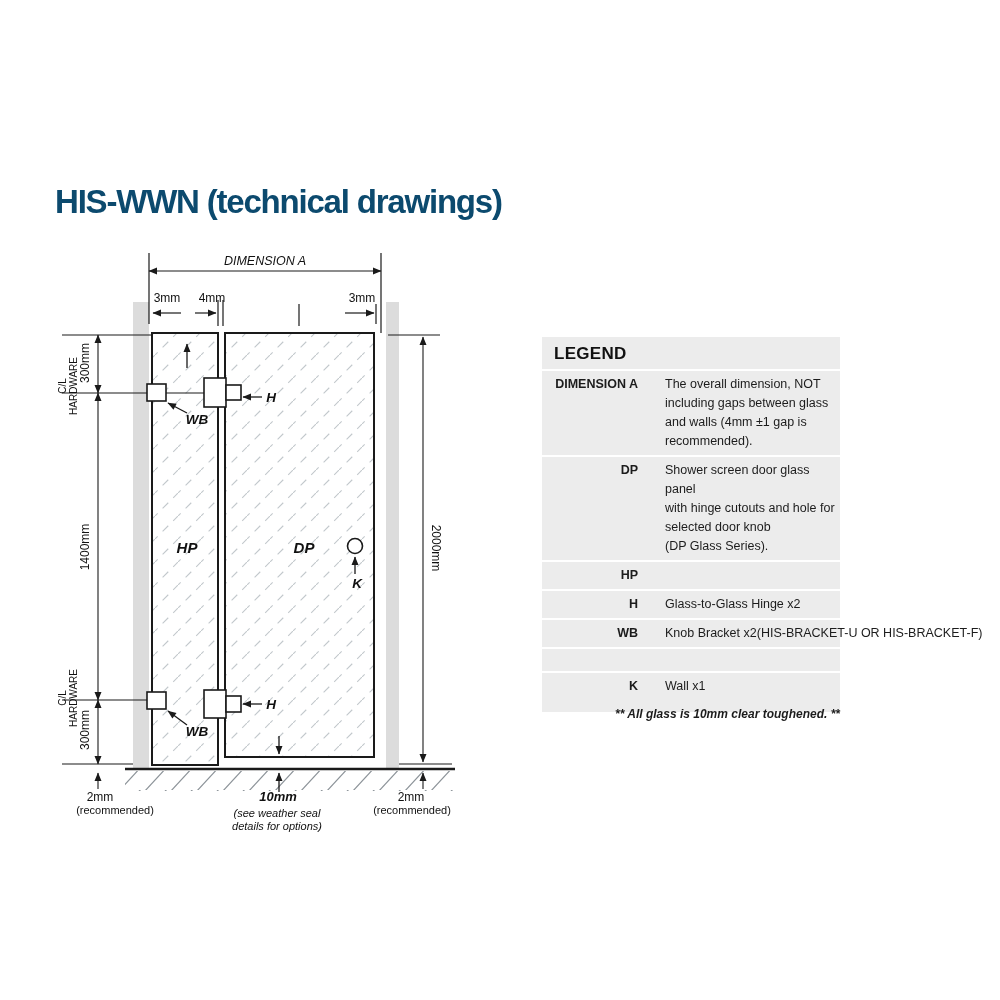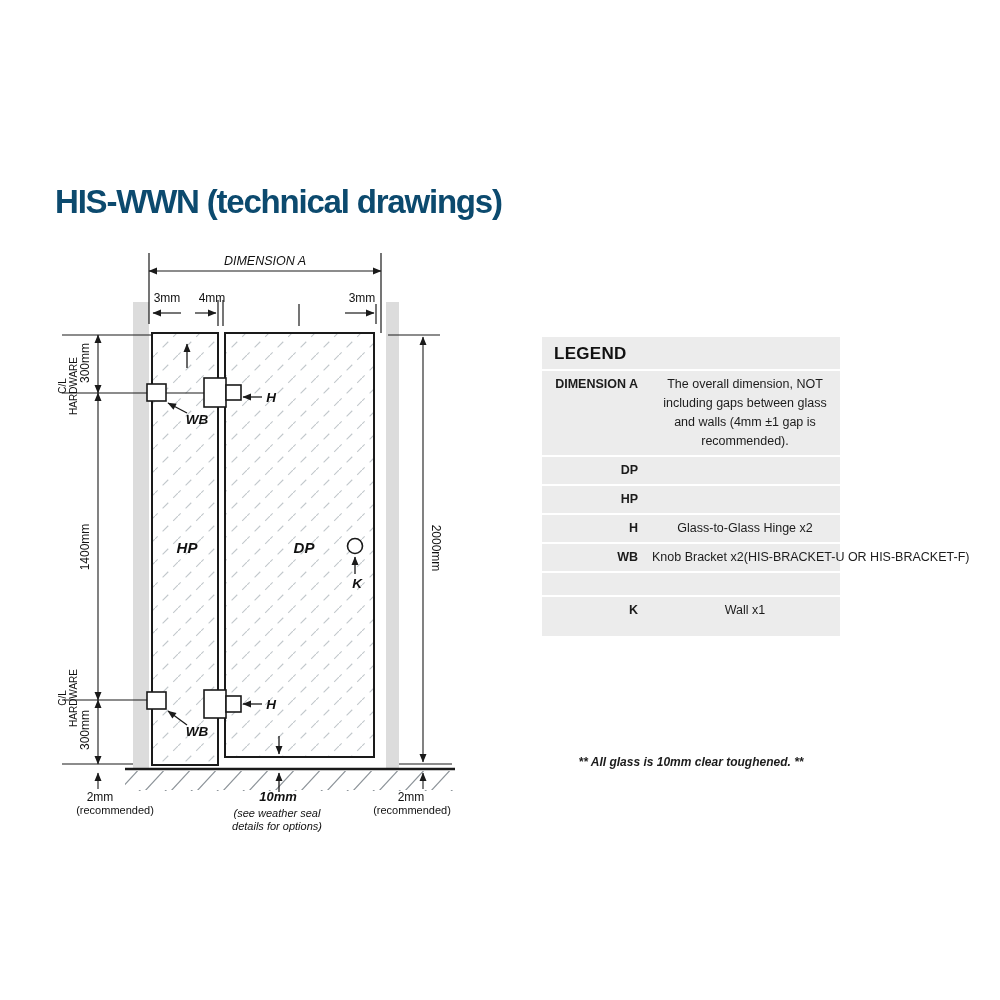--- a/index.html
+++ b/index.html
@@ -31,26 +31,26 @@
     font-size:17px; font-weight:bold; letter-spacing:0.3px;
     padding:7px 4px 5px 12px; border-bottom:2px solid #ffffff;
   }
   .lrow {
     display:flex; align-items:flex-start;
     padding:4px 0 4px 12px; border-bottom:2px solid #ffffff;
     font-size:12.5px; line-height:19px; color:#1c1c1c;
   }
   .lrow:last-child { border-bottom:none; padding-bottom:16px; }
   .lterm { flex:0 0 84px; text-align:right; font-weight:bold; }
-  .ldesc { margin-left:14px; width:186px; white-space:pre-line;text-align:center; }
+  .ldesc { margin-left:27px; width:186px; white-space:pre-line; }
   .ldesc.nowrap { white-space:nowrap; width:auto; overflow:visible; }
   .lrow-empty { height:14px; }
   .legend-footnote {
-    position:absolute; left:542px; top:707px; width:298px; text-align:center;
-    font-style:italic; font-weight:600; font-size:12px; color:#1c1c1c;margin-top:48px;
+    position:absolute; left:542px; top:707px; width:298px; text-align:right;
+    font-style:italic; font-weight:600; font-size:12px; color:#1c1c1c;
   }
 </style>
 </head>
 <body>
 
 <div class="page-title">HIS-WWN (technical drawings)</div>
 
 <svg class="drawing" width="430" height="615" viewBox="0 0 430 615">
   <defs>
     <marker id="arr" viewBox="0 0 10 8" markerWidth="10" markerHeight="8" refX="8.5" refY="4" orient="auto-start-reverse" markerUnits="userSpaceOnUse">
@@ -172,20 +172,24 @@
 
   <div class="lrow">
     <div class="lterm">DIMENSION A</div>
     <div class="ldesc">The overall dimension, NOT
 including gaps between glass
 and walls (4mm ±1 gap is
 recommended).</div>
   </div>
   <div class="lrow">
     <div class="lterm">DP</div>
+    <div class="ldesc">Shower screen door glass panel
+with hinge cutouts and hole for
+selected door knob
+(DP Glass Series).</div>
   </div>
   <div class="lrow">
     <div class="lterm">HP</div>
   </div>
   <div class="lrow">
     <div class="lterm">H</div>
     <div class="ldesc">Glass-to-Glass Hinge x2</div>
   </div>
   <div class="lrow">
     <div class="lterm">WB</div>

